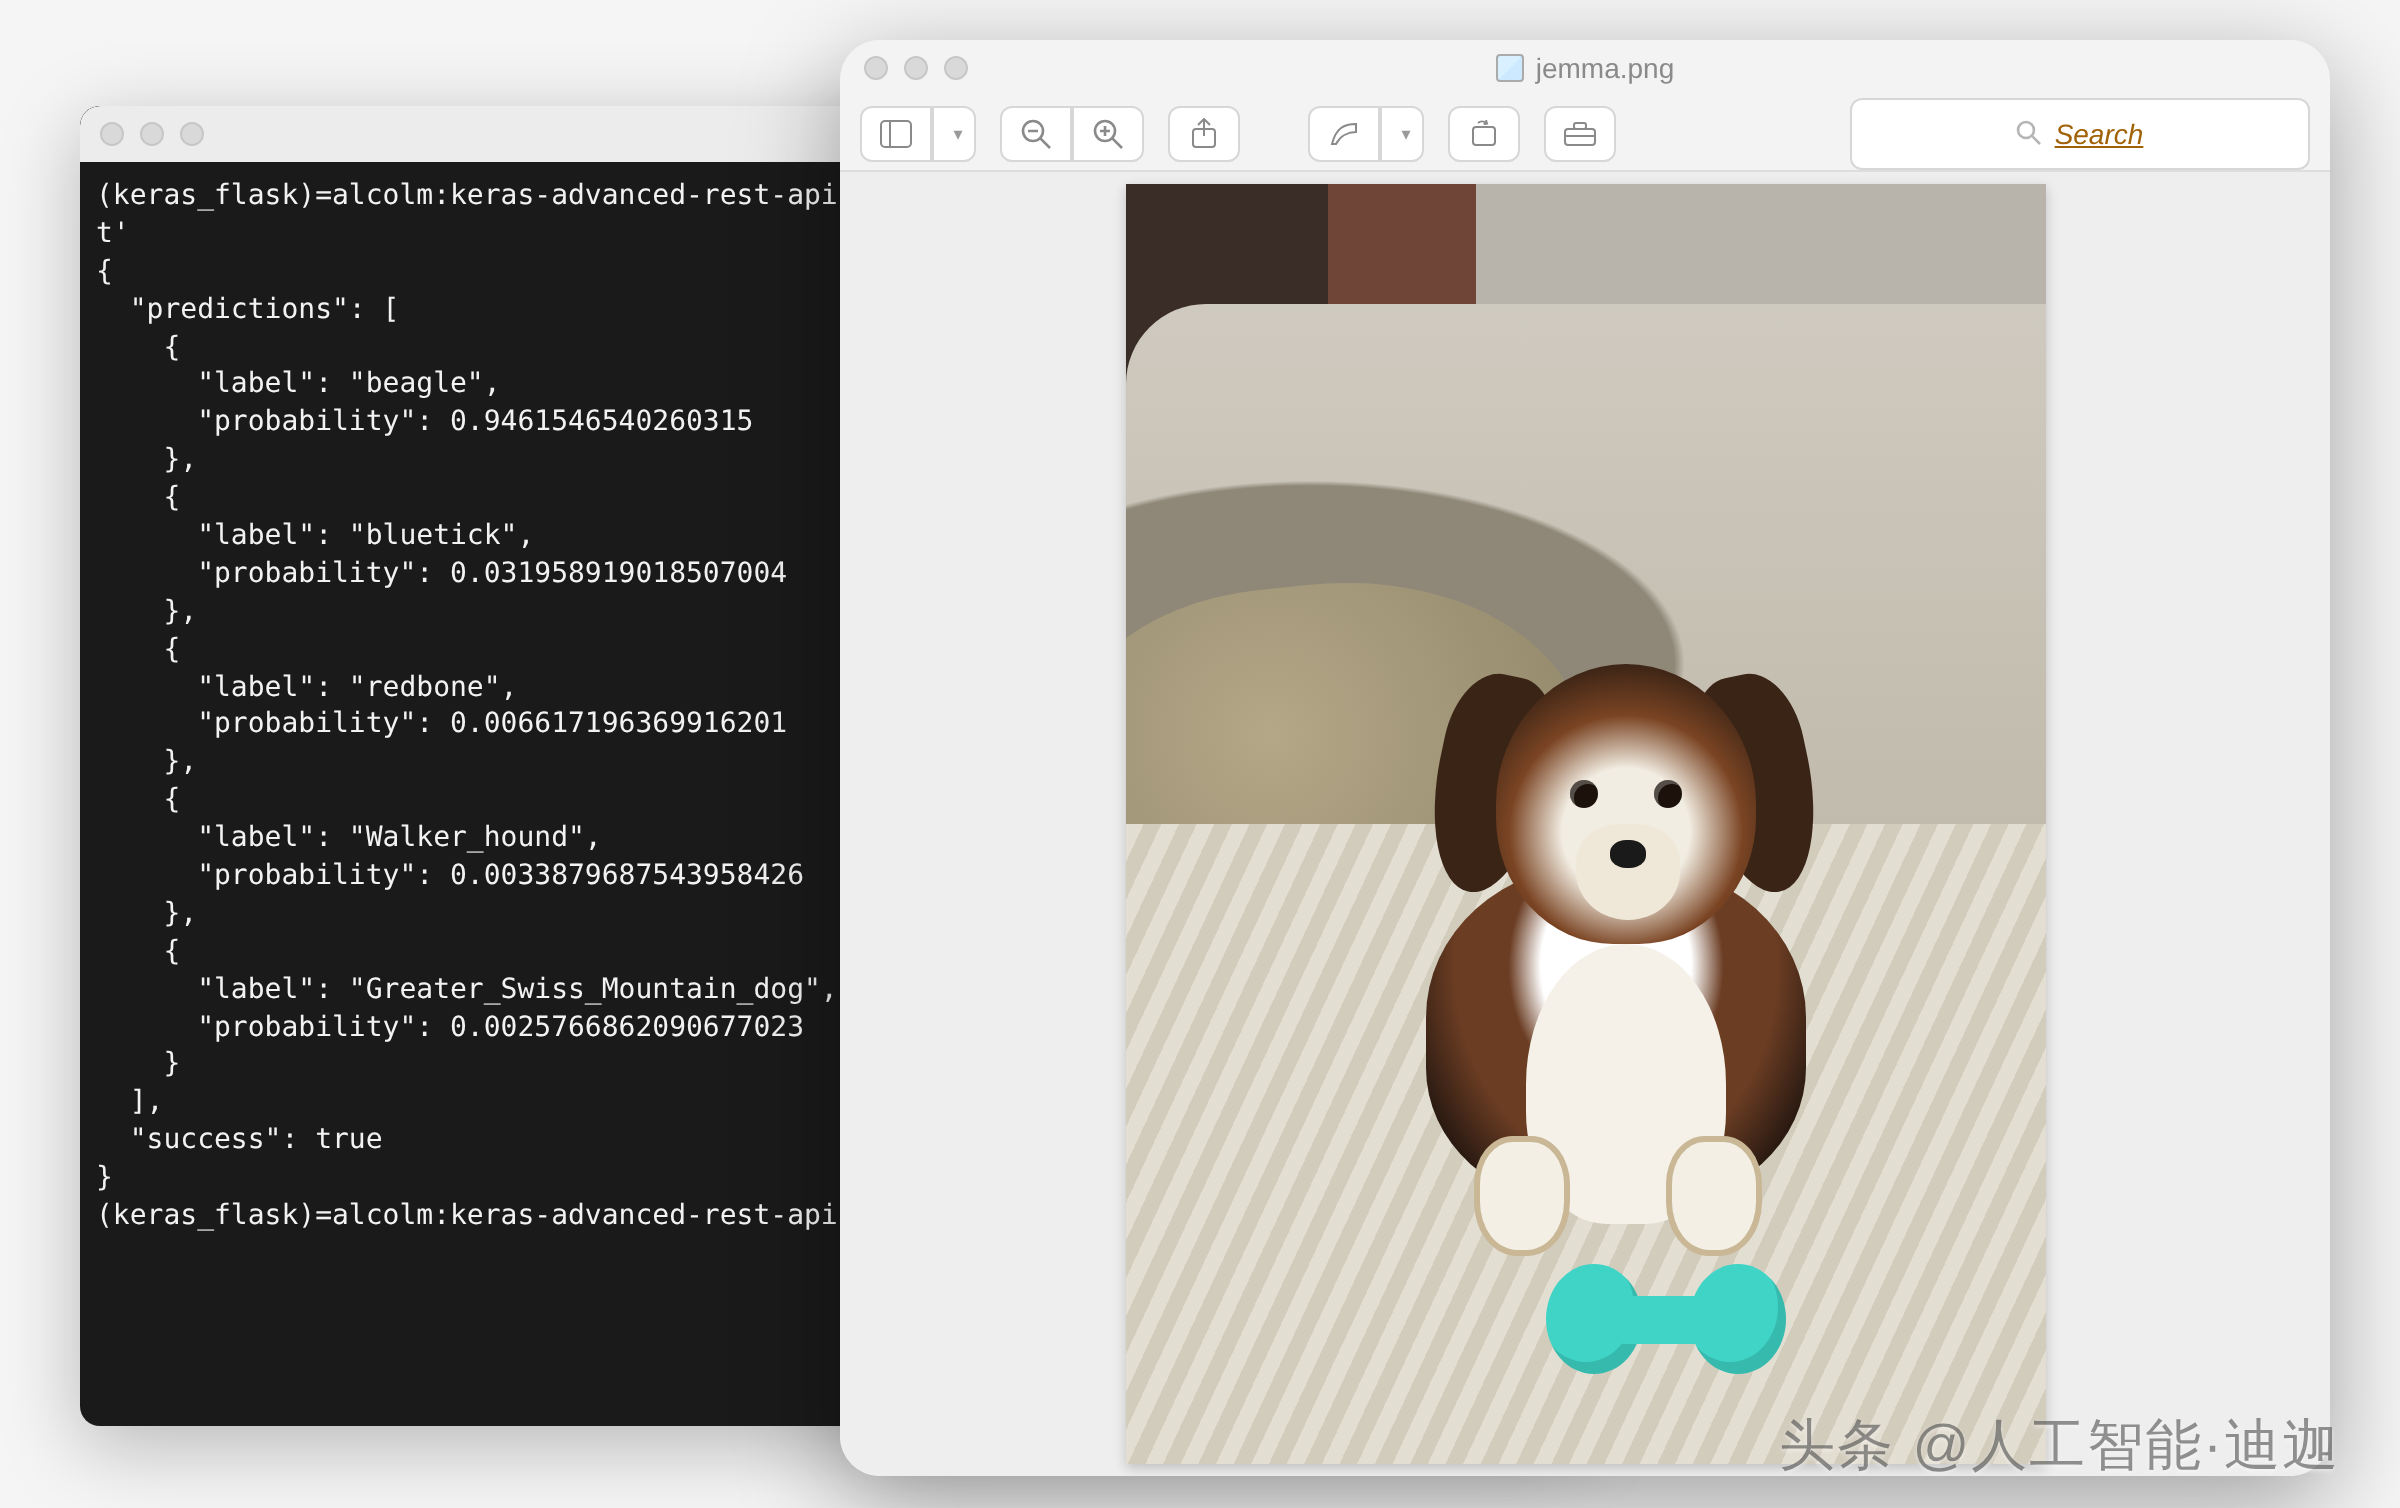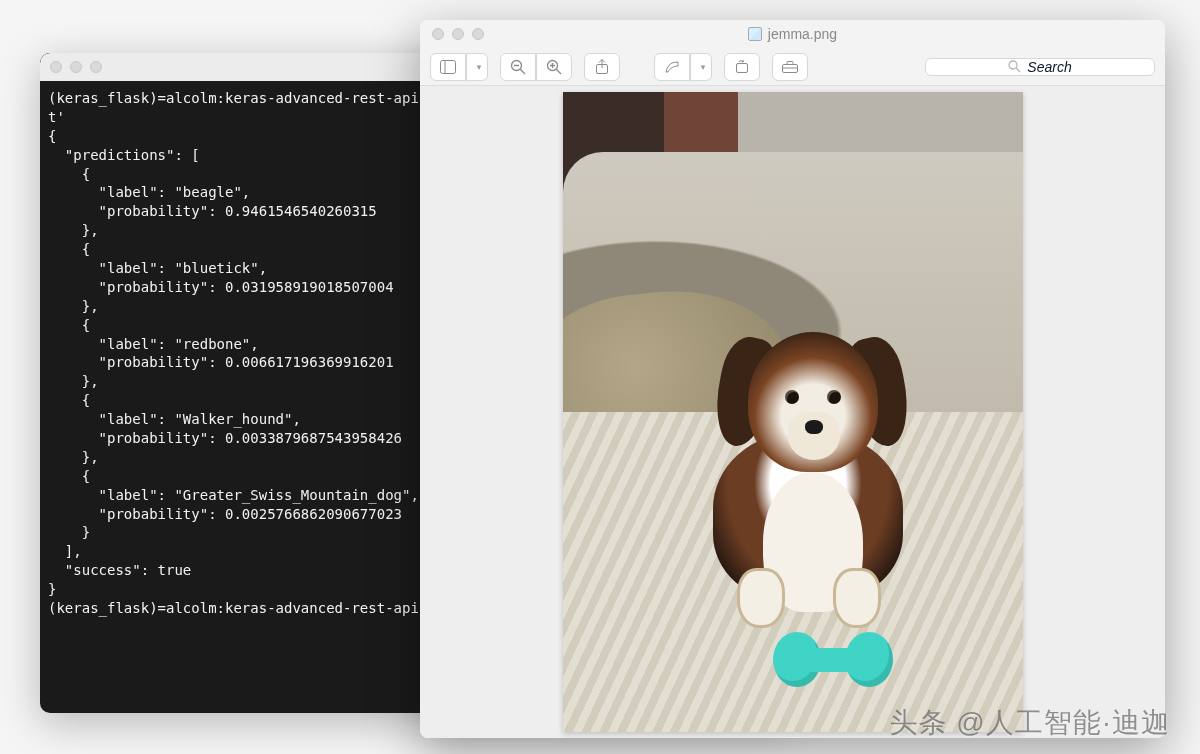--- a/index.html
+++ b/index.html
@@ -60,21 +60,21 @@
   }
 
   
   .preview-window {
     position: absolute;
     left: 420px;
     top: 20px;
     width: 745px;
     height: 718px;
     background: #f3f3f3;
-    border-radius: 8px;
+    border-radius: 20px;
     box-shadow: 0 14px 50px rgba(0,0,0,0.35);
     display: flex;
     flex-direction: column;
     overflow: hidden;
   }
   .preview-titlebar {
     height: 30px;
     display: flex;
     align-items: center;
     justify-content: center;
@@ -115,32 +115,33 @@
     color: #7a7a7a;
     font-size: 14px;
   }
   .tool-btn:first-child { border-top-left-radius: 6px; border-bottom-left-radius: 6px; }
   .tool-btn:last-child { border-top-right-radius: 6px; border-bottom-right-radius: 6px; }
   .tool-btn.solo { border-radius: 6px; }
   .tool-btn.dd::after { content:"▾"; font-size:9px; margin-left:4px; color:#9a9a9a; }
   .toolbar .spacer { flex: 0 0 10px; }
   .search {
     margin-left: auto;
-    height: 18px;
+    height: 36px;
     min-width: 230px;
     background: #ffffff;
     border: 1px solid #d7d7d7;
     border-radius: 6px;
     display: flex;
     align-items: center;
     justify-content: center;
     gap: 6px;
-    color: #0f172a;
+    color: #a16207;
     font-size: 14px;
     font-style: italic;
+    text-decoration: underline;
   }
 
   .image-area {
     flex: 1;
     background: #eeeeee;
     display: flex;
     align-items: center;
     justify-content: center;
     padding: 6px;
   }

